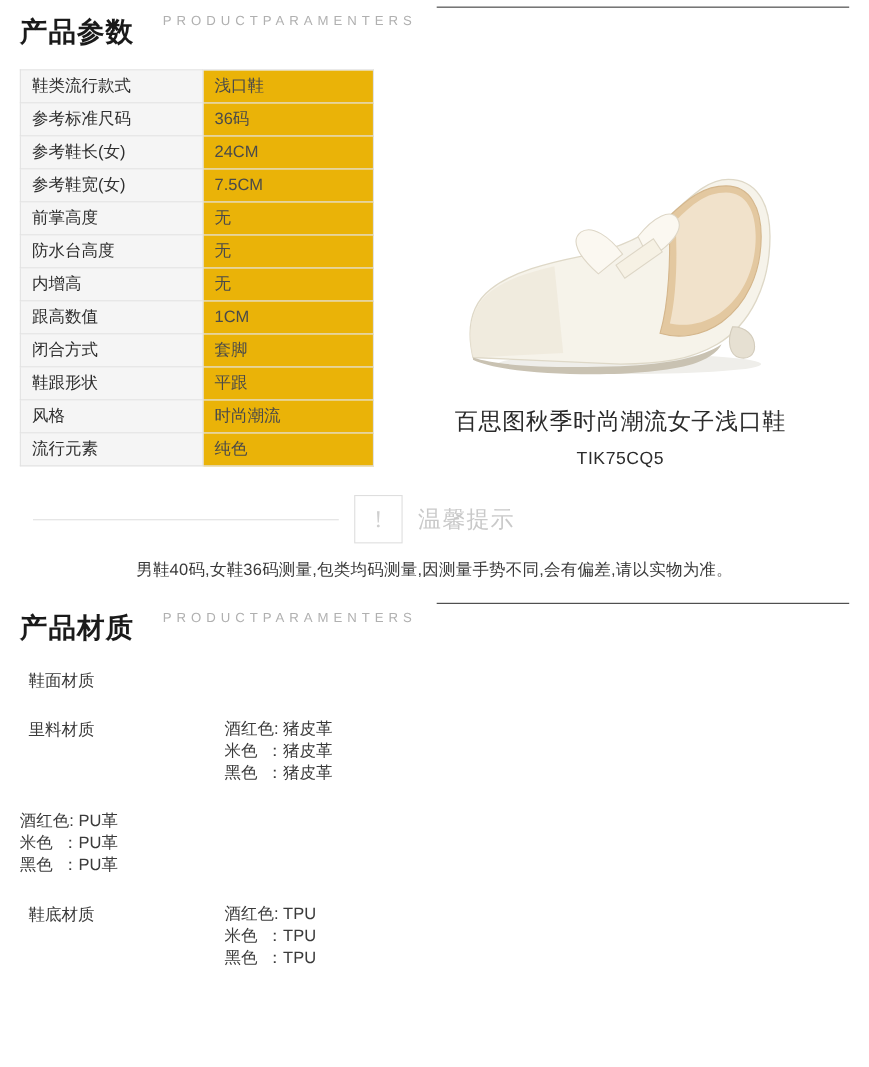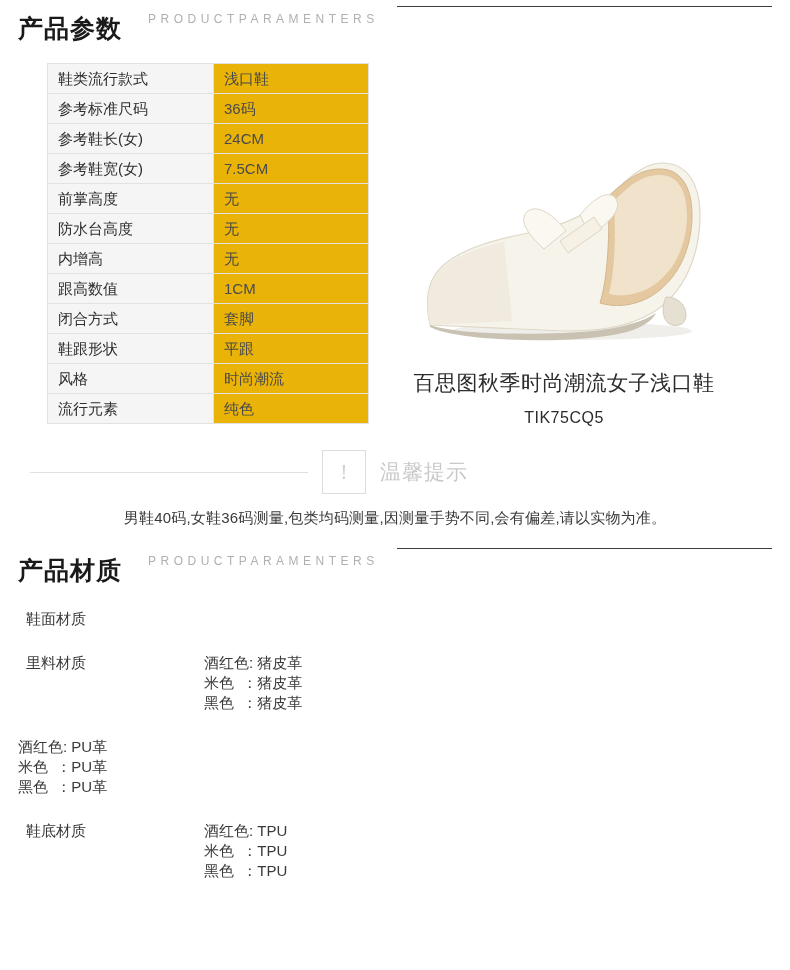--- a/index.html
+++ b/index.html
@@ -54,21 +54,20 @@
     margin-top: 18px;
     height: 380px;
   }
   table.spec {
     position: absolute;
     left: 18px;
     top: 0;
     width: 322px;
     border-collapse: collapse;
     font-size: 15px;
-    margin-left: 29px;
   }
   table.spec tr { height: 30px; }
   table.spec td {
     border: 1px solid #e2e2e2;
     padding: 0 10px;
     line-height: 28px;
     color: #3a3a3a;
     white-space: nowrap;
   }
   table.spec td.k {

